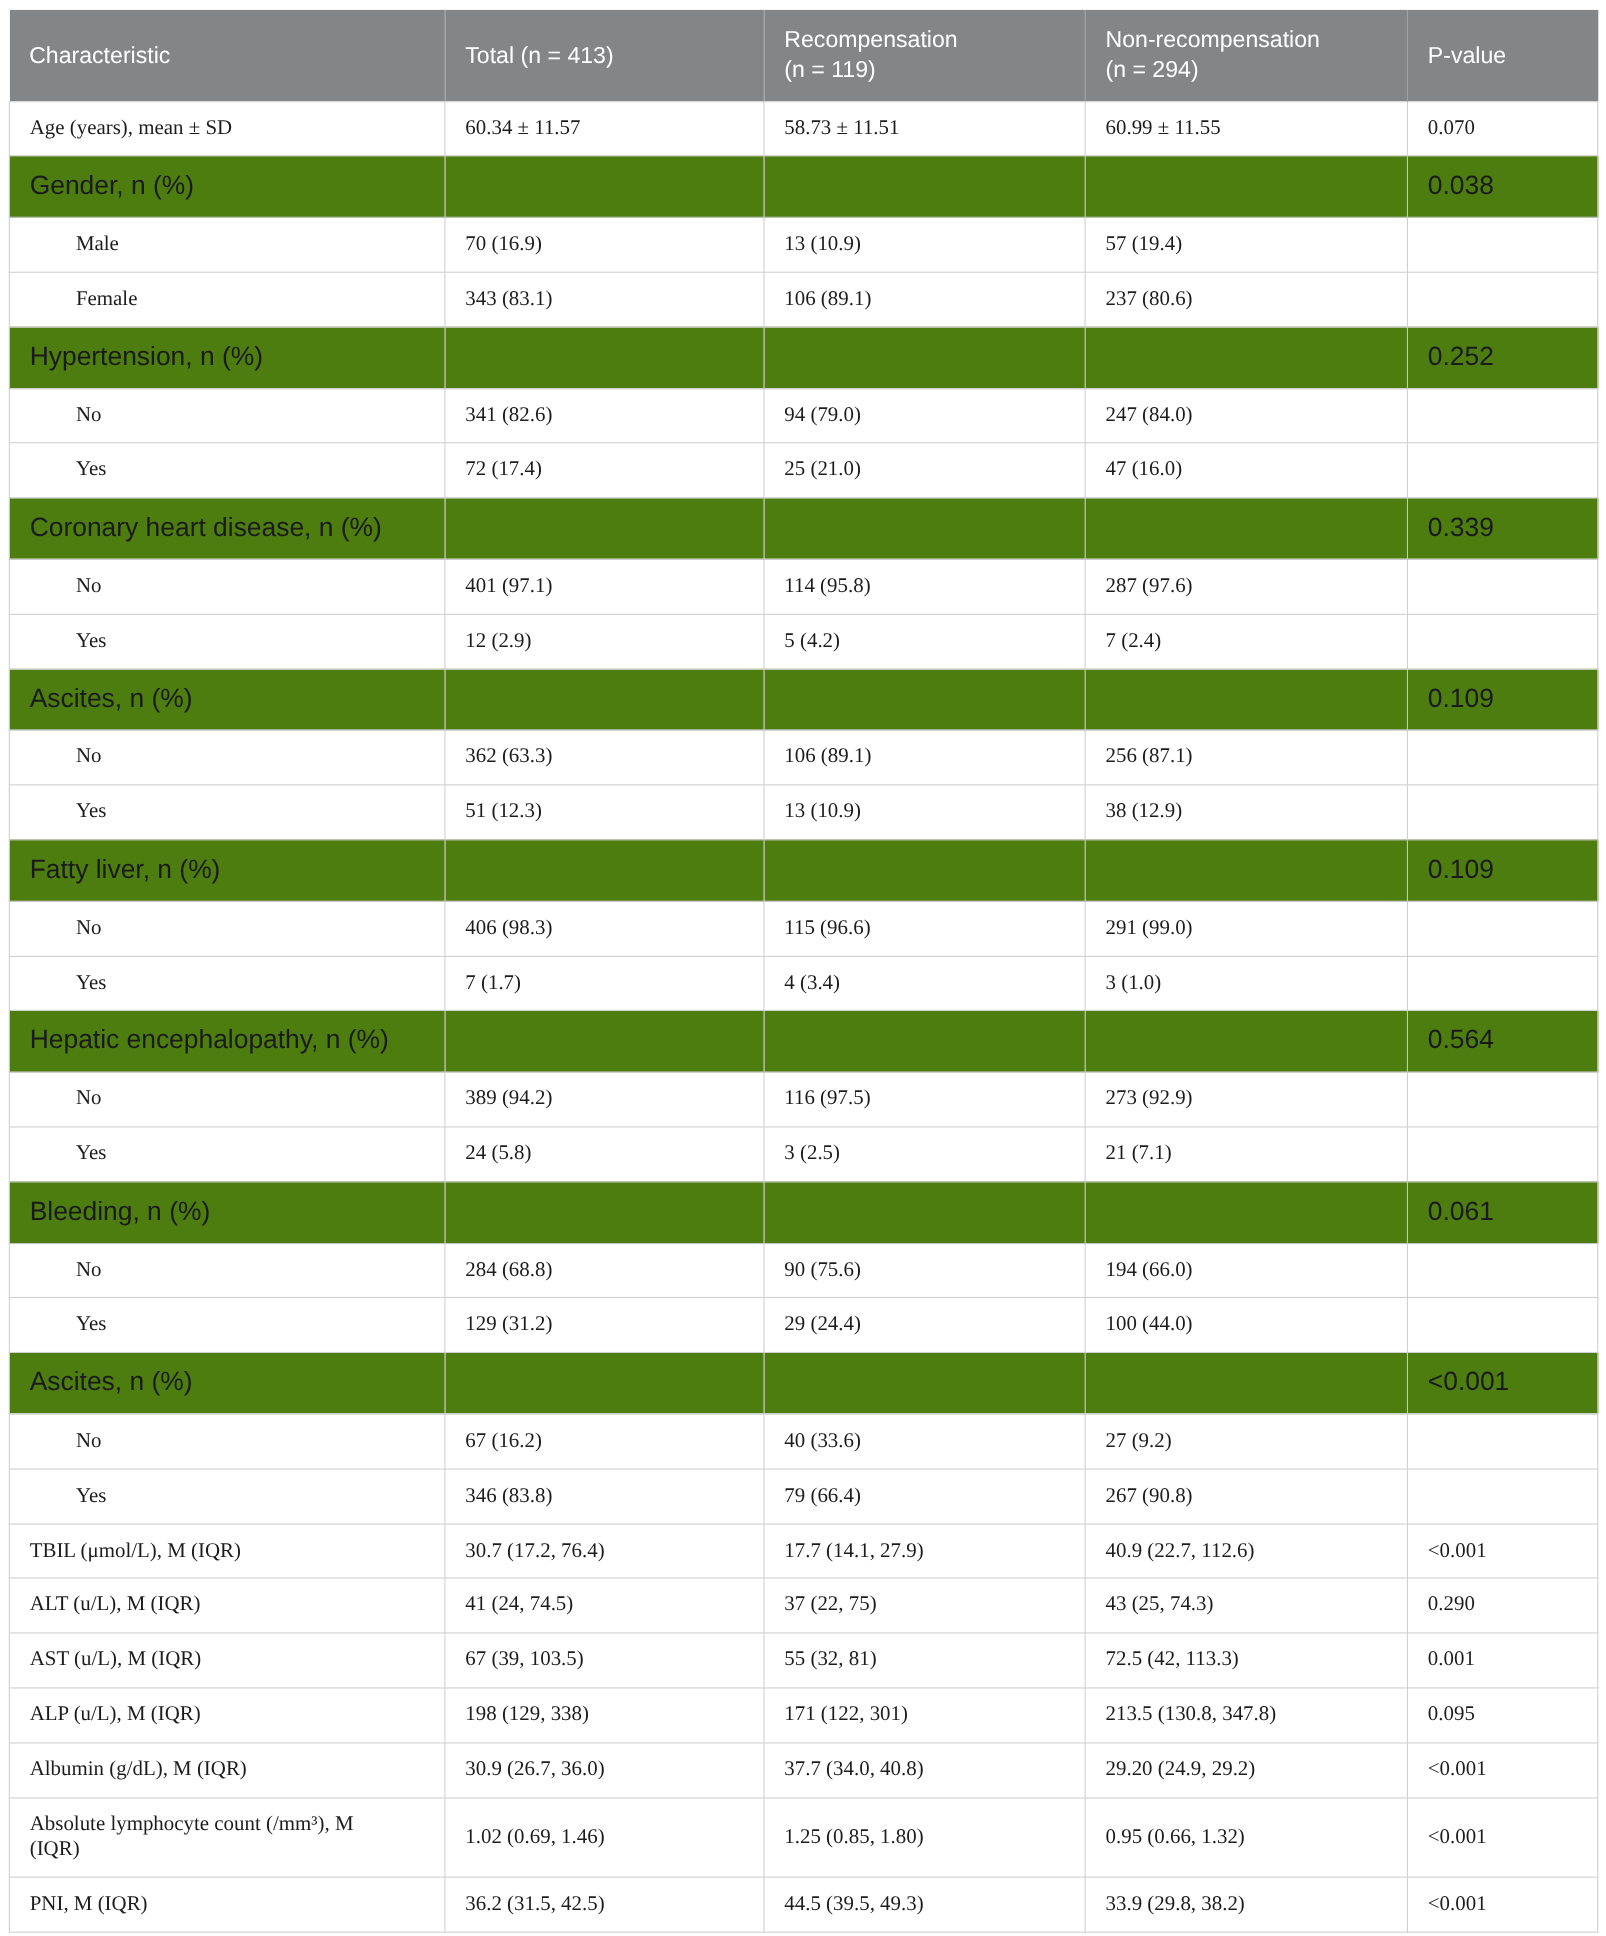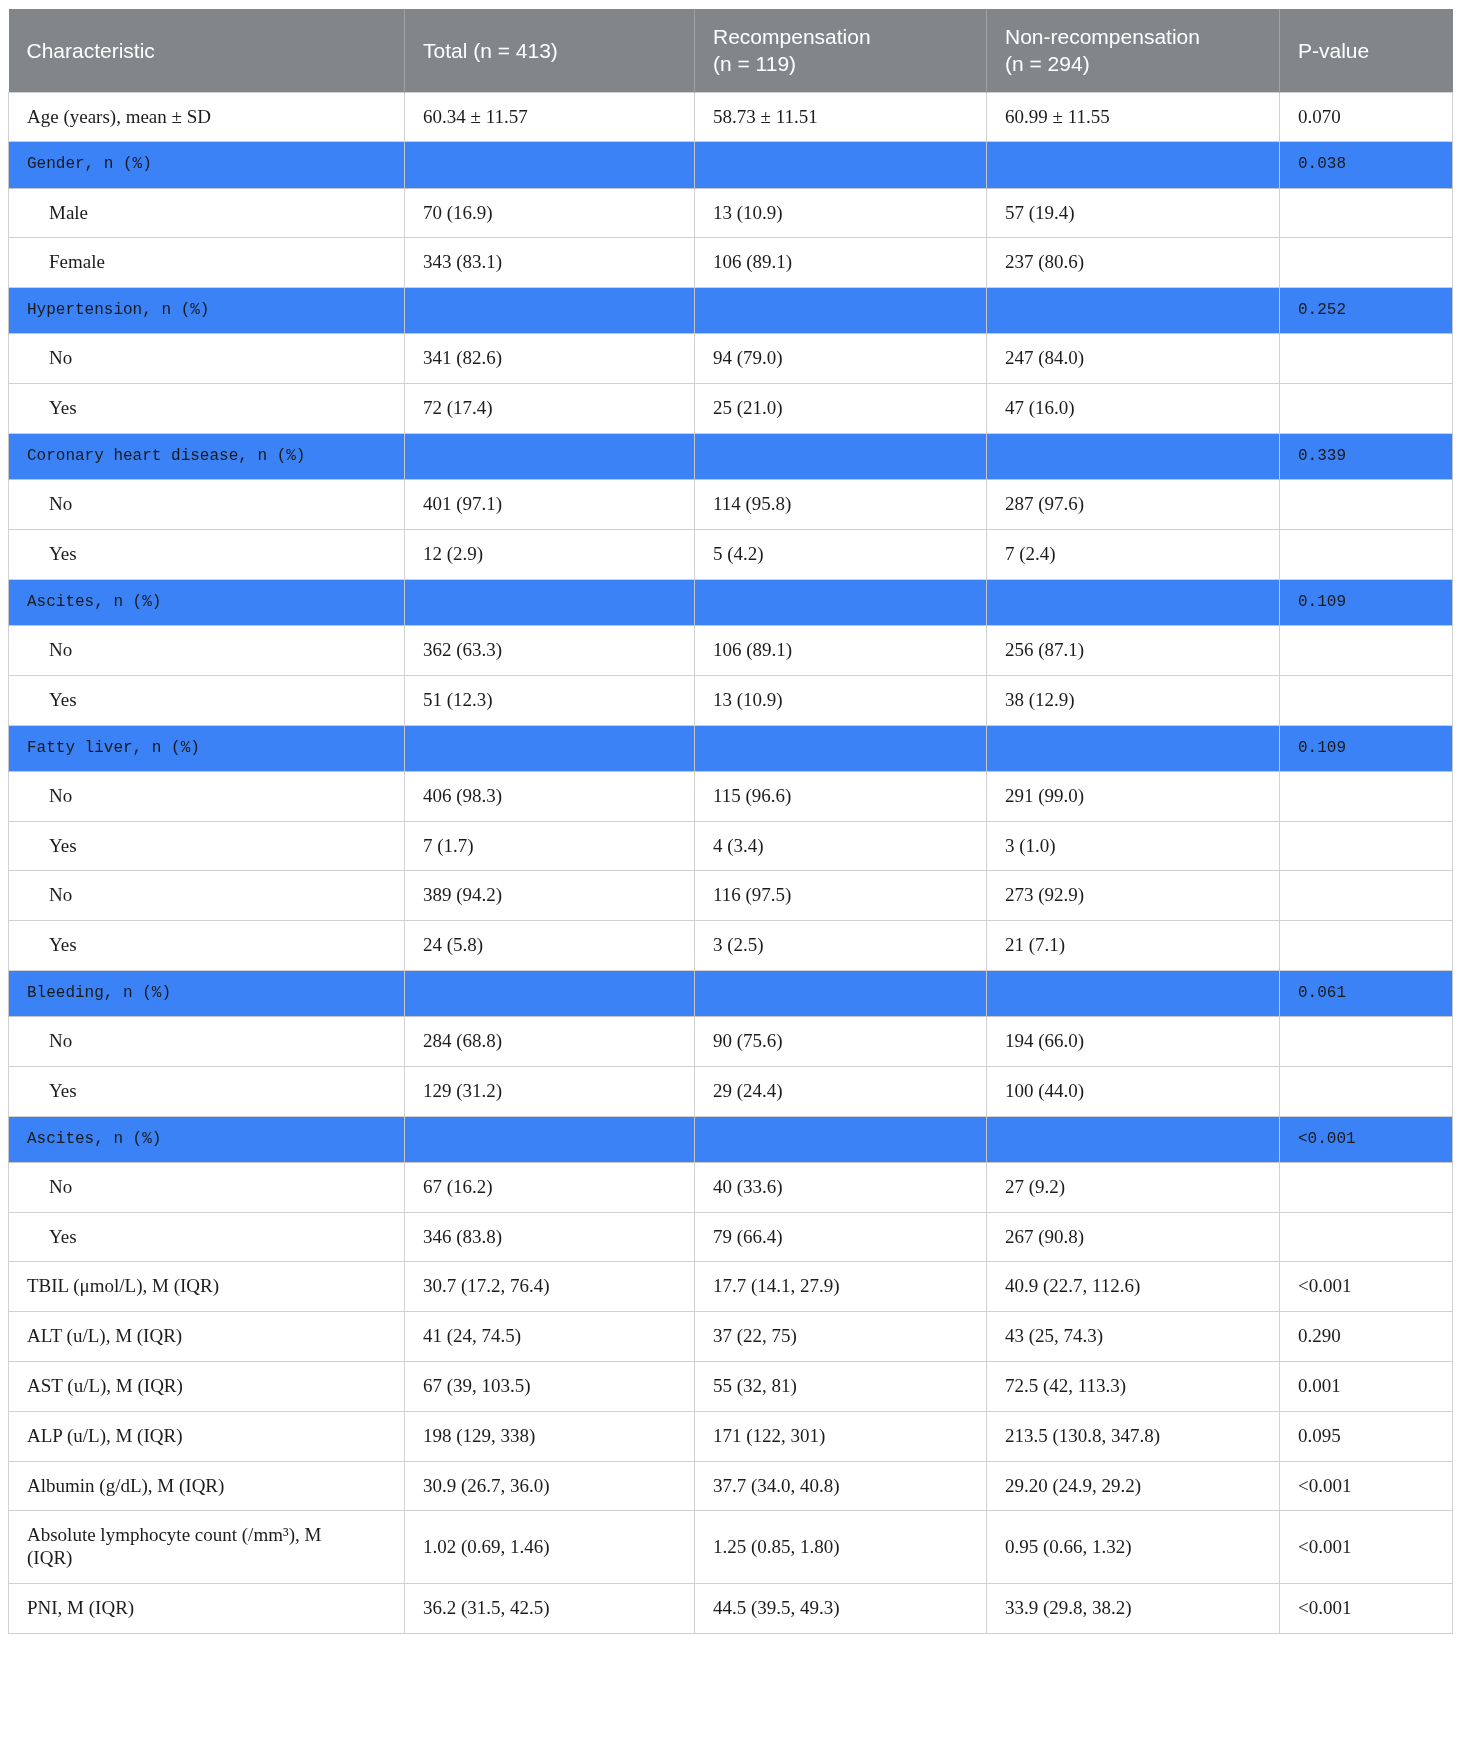--- a/index.html
+++ b/index.html
@@ -49,28 +49,28 @@
   tbody td {
     border: 1px solid #d0d0d0;
     background: #ffffff;
     font-size: 19px;
     line-height: 1.2;
     padding: 13px 18px;
     vertical-align: middle;
     white-space: pre-line;
   }
   tbody tr.section td {
-    background: #3b82f6;
-    font-family: Liberation Mono, monospace;
-    font-size: 16px;
+    background: #4d7c0f;
+    font-family: Liberation Sans, sans-serif;
+    font-size: 24px;
     color: #1a1a1a;
     border-color: #c5c5c5;
   }
   tbody td.indent {
-    padding-left: 40px;
+    padding-left: 60px;
   }
 </style>
 </head>
 <body>
 
 <div class="wrap">
   <table class="char-table">
     <colgroup>
       <col class="c1">
         <col class="c2">
@@ -195,20 +195,27 @@
           <td>291 (99.0)</td>
           <td></td>
         </tr>
         <tr class="data">
           <td class="label indent">Yes</td>
           <td>7 (1.7)</td>
           <td>4 (3.4)</td>
           <td>3 (1.0)</td>
           <td></td>
         </tr>
+        <tr class="section">
+          <td class="label">Hepatic encephalopathy, n (%)</td>
+          <td></td>
+          <td></td>
+          <td></td>
+          <td>0.564</td>
+        </tr>
         <tr class="data">
           <td class="label indent">No</td>
           <td>389 (94.2)</td>
           <td>116 (97.5)</td>
           <td>273 (92.9)</td>
           <td></td>
         </tr>
         <tr class="data">
           <td class="label indent">Yes</td>
           <td>24 (5.8)</td>

